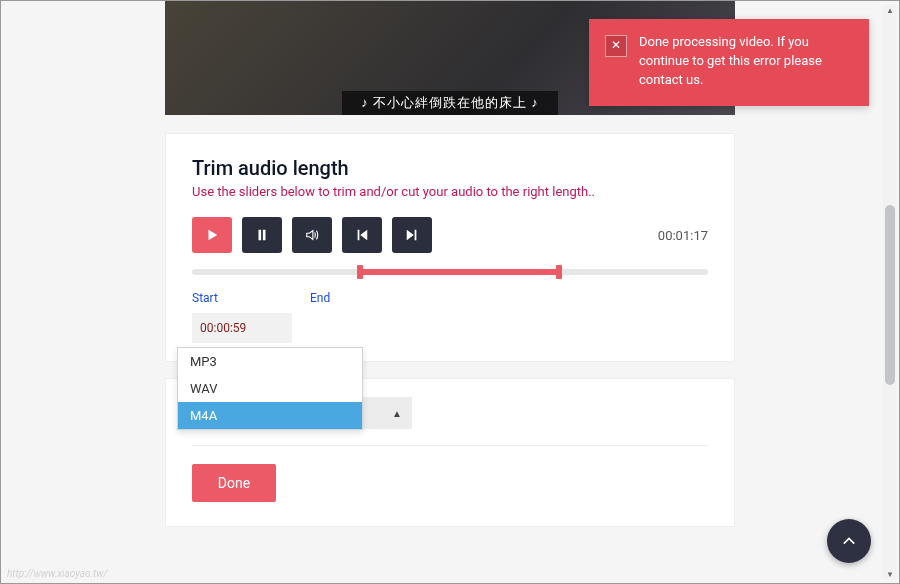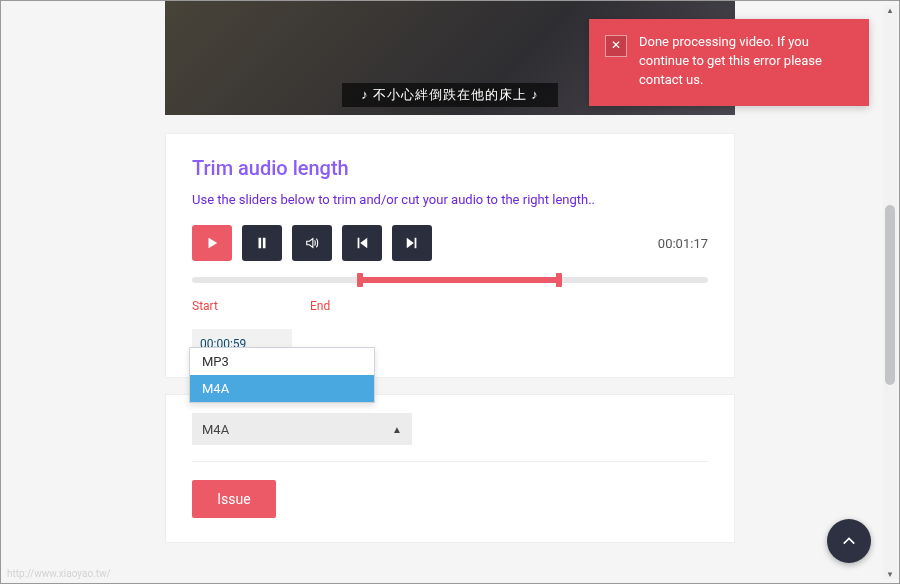--- a/index.html
+++ b/index.html
@@ -1,65 +1,65 @@
 <!DOCTYPE html>
 <html><head>
 <meta charset="utf-8">
 <style>
   * { box-sizing: border-box; margin: 0; padding: 0; font-family: -apple-system, BlinkMacSystemFont, "Segoe UI", Roboto, sans-serif; }
   body { background: #f5f5f5; width: 900px; height: 584px; overflow: hidden; position: relative; border: 1px solid #999; }
   .stage { width: 100%; height: 100%; position: relative; }
 
   .video-area { margin: 0 auto; width: 570px; background: #3a3a3a; height: 114px; position: relative; display:flex; align-items:flex-end; justify-content:center; }
   .video-bg { position:absolute; inset:0; background: linear-gradient(135deg,#4a4438 0%, #2d2c30 60%, #4e4a55 100%); opacity:0.9; }
-  .subtitle { position: relative; background: rgba(0,0,0,0.6); color:#fff; font-size:13px; padding:3px 19px; margin-bottom:8px; letter-spacing:1px; }
+  .subtitle { position: relative; background: rgba(0,0,0,0.6); color:#fff; font-size:13px; padding:3px 19px; margin-bottom:0; letter-spacing:1px; }
 
   .card { background:#fff; width: 570px; margin: 18px auto 16px; padding: 22px 26px 18px; border:1px solid #eee; }
-  .card h2 { font-size: 20px; color:#8b5cf6; font-weight:500; margin-bottom:12px; }
-  .card .sub { font-size: 13px; color:#6d28d9; margin-bottom:18px; }
+  .card h2 { font-size: 20px; color:#0f172a; font-weight:500; margin-bottom:4px; }
+  .card .sub { font-size: 13px; color:#be185d; margin-bottom:18px; }
 
   .controls-row { display:flex; align-items:center; gap:10px; margin-bottom:16px; }
   .btn { width:40px; height:36px; border-radius:3px; background:#2b2f3d; color:#fff; display:flex; align-items:center; justify-content:center; cursor:pointer; border:none; }
   .btn.play { background:#eb5a66; }
   .spacer { flex:1; }
   .time { font-size:13px; color:#555; }
 
   .track { position:relative; height:6px; background:#e6e6e6; border-radius:3px; margin-bottom:16px; }
   .track-fill { position:absolute; left:32%; width:39%; height:100%; background:#eb5a66; }
   .handle { position:absolute; top:-4px; width:6px; height:14px; background:#eb5a66; border-radius:1px; }
   .handle.start { left:32%; }
   .handle.end { left:70.5%; }
 
   .times { display:flex; gap:18px; }
   .field { display:flex; flex-direction:column; }
-  .field label { font-size:12px; color:#ef4444; margin-bottom:16px; }
-  .inputish { width:100px; height:30px; background:#f1f1f1; font-size:12px; color:#0c4a6e; padding:0 8px; display:flex; align-items:center; }
+  .field label { font-size:12px; color:#1d4ed8; margin-bottom:8px; }
+  .inputish { width:100px; height:30px; background:#f1f1f1; font-size:12px; color:#7f1d1d; padding:0 8px; display:flex; align-items:center; }
 
   .card2 { background:#fff; width:570px; margin:0 auto; padding: 18px 26px 24px; border:1px solid #eee; position:relative; }
   .select { width:220px; height:32px; background:#ececec; display:flex; align-items:center; justify-content:space-between; padding:0 10px; font-size:13px; color:#444; cursor:pointer; }
   .caret { font-size:10px; }
   .hr { height:1px; background:#eee; margin:16px 0 18px; }
   .done { background:#eb5a66; color:#fff; border:none; width:84px; height:38px; font-size:14px; border-radius:2px; cursor:pointer; }
 
-  .dropdown { position:absolute; background:#fff; border:1px solid #cfd3da; width:186px; font-size:13px; color:#333; left:188px; top:346px; box-shadow:0 3px 6px rgba(0,0,0,0.12); z-index:50; }
+  .dropdown { position:absolute; background:#fff; border:1px solid #cfd3da; width:186px; font-size:13px; color:#333; left:176px; top:346px; box-shadow:0 3px 6px rgba(0,0,0,0.12); z-index:50; }
   .dropdown .opt { padding:6px 12px; cursor:pointer; }
   .dropdown .opt.selected { background:#4aa8e0; color:#fff; }
 
   .toast { position:absolute; top:18px; right:30px; width:280px; background:#e44b57; color:#fff; display:flex; align-items:flex-start; padding:14px 16px 16px; gap:12px; font-size:13px; line-height:1.45; box-shadow:0 2px 8px rgba(0,0,0,0.2); z-index:60; }
   .toast-x { width:22px; height:22px; min-width:22px; border:1px solid rgba(255,255,255,0.5); display:flex; align-items:center; justify-content:center; font-size:12px; background:#c73e49; cursor:pointer; margin-top:2px; }
 
   .fab { position:absolute; right:28px; bottom:20px; width:44px; height:44px; border-radius:50%; background:#2d3142; color:#fff; display:flex; align-items:center; justify-content:center; cursor:pointer; box-shadow:0 2px 6px rgba(0,0,0,0.3); }
 
   .vscroll { position:absolute; right:2px; top:4px; bottom:4px; width:14px; background:#f2f2f2; }
   .vscroll .thumb { position:absolute; left:2px; width:10px; background:#c2c4c8; border-radius:5px; top:200px; height:180px; }
   .vscroll .ar { position:absolute; left:0; right:0; text-align:center; font-size:9px; color:#666; }
   .vscroll .ar.up { top:0; }
   .vscroll .ar.dn { bottom:0; }
 
-  .watermark { position:absolute; left:6px; bottom:4px; font-size:10px; color:#bbb; opacity:0.6; }
+  .watermark { position:absolute; left:6px; bottom:4px; font-size:10px; color:#bbb; font-style:italic; opacity:0.6; }
 
   .icon-svg { width:14px; height:14px; fill:#fff; }
 </style>
 </head>
 <body>
 
 <div class="stage">
 
   <div class="video-area">
     <div class="video-bg"></div>
@@ -116,25 +116,26 @@
       </div>
     </div>
   </div>
 
   <div class="card2">
     <div class="select">
       <span>M4A</span>
       <span class="caret">▲</span>
     </div>
     <div class="hr"></div>
-    <button class="done">Issue</button>
+    <button class="done">Done</button>
   </div>
 
   <div class="dropdown">
     <div class="opt">MP3</div>
+    <div class="opt">WAV</div>
     <div class="opt selected">M4A</div>
   </div>
 
   <div class="toast">
     <div class="toast-x">
       <span>✕</span>
     </div>
     <div>Done processing video. If you continue to get this error please contact us.</div>
   </div>
 

